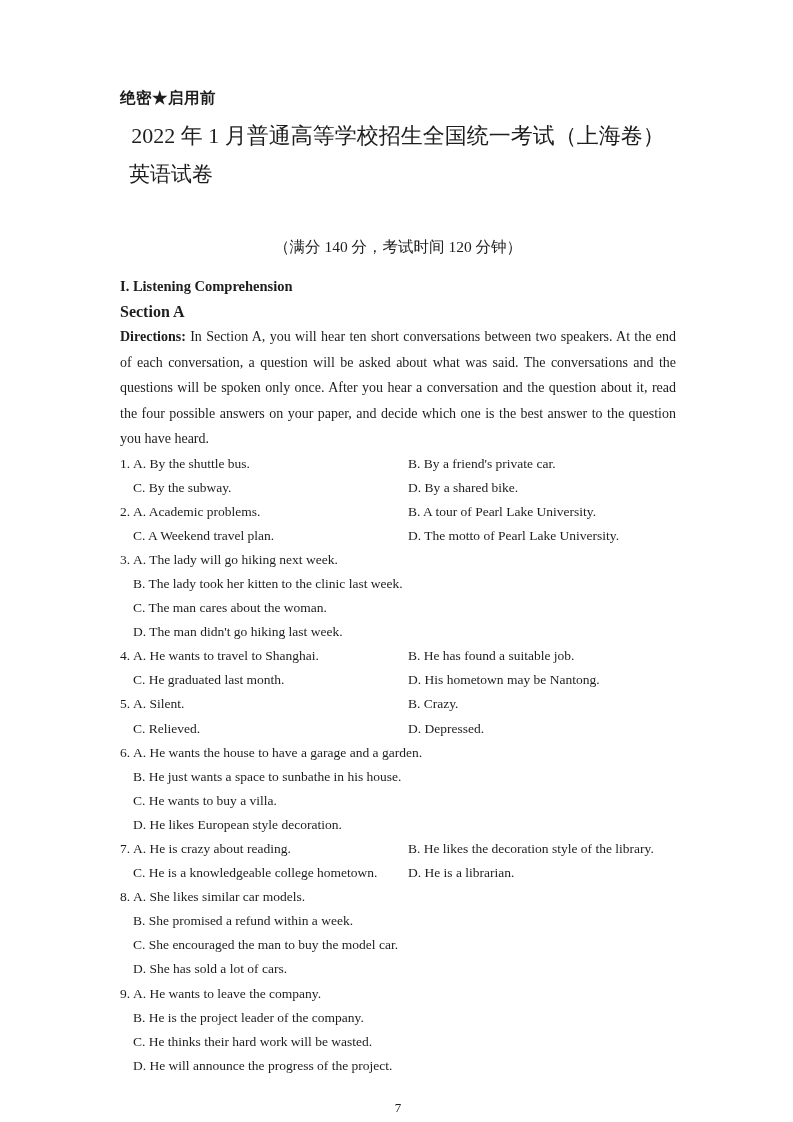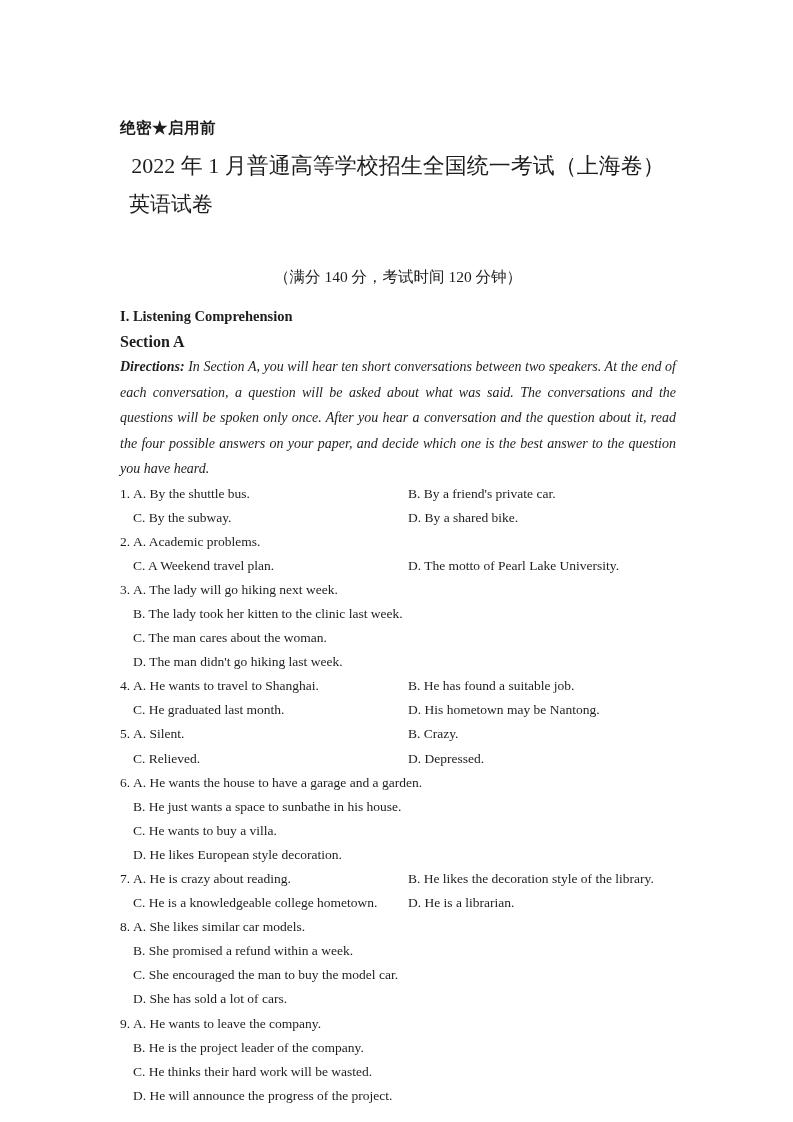--- a/index.html
+++ b/index.html
@@ -4,21 +4,21 @@
 <style>
   html, body { margin: 0; padding: 0; background: #ffffff; }
   .sheet {
     position: relative;
     width: 793px;
     height: 1122px;
     box-sizing: border-box;
     background: #ffffff;
     color: #1d1d1d;
     font-family: "Liberation Serif", "DejaVu Serif", serif;
-    padding: 118px 117px 0 120px;
+    padding: 88px 117px 0 120px;
     overflow: hidden;
   }
   .security {
     font-size: 15.5px;
     line-height: 19px;
     font-weight: bold;
     letter-spacing: 0.5px;
   }
   .title1 {
     margin: 13px 0 0 0;
@@ -49,21 +49,20 @@
   .section-heading {
     margin-top: 6px;
     font-size: 16px;
     line-height: 19px;
     font-weight: bold;
   }
   .directions {
     margin: 3px 0 0 0;
     font-size: 14px;
     line-height: 25.5px;
-    font-style: italic;
     text-align: justify;
   }
   .dir-label { font-weight: bold; }
   #questions { margin-top: 0; font-size: 13.5px; }
   .q-line {
     position: relative;
     padding-left: 13px;
     line-height: 24.1px;
     min-height: 24.1px;
     white-space: nowrap;
@@ -87,21 +86,21 @@
   <div class="subtitle">（满分 140 分，考试时间 120 分钟）</div>
 
   <div class="part-heading">I. Listening Comprehension</div>
   <div class="section-heading">Section A</div>
 
   <p class="directions"><span class="dir-label">Directions:</span> <span>In Section A, you will hear ten short conversations between two speakers. At the end of each conversation, a question will be asked about what was said. The conversations and the questions will be spoken only once. After you hear a conversation and the question about it, read the four possible answers on your paper, and decide which one is the best answer to the question you have heard.</span></p>
 
   <div id="questions">
       <div class="q-line"><span class="q-num">1.</span><span class="opt">A. By the shuttle bus.</span><span class="opt right">B. By a friend's private car.</span></div>
       <div class="q-line"><span class="opt">C. By the subway.</span><span class="opt right">D. By a shared bike.</span></div>
-      <div class="q-line"><span class="q-num">2.</span><span class="opt">A. Academic problems.</span></div>
+      <div class="q-line"><span class="q-num">2.</span><span class="opt">A. Academic problems.</span><span class="opt right">B. A tour of Pearl Lake University.</span></div>
       <div class="q-line"><span class="opt">C. A Weekend travel plan.</span><span class="opt right">D. The motto of Pearl Lake University.</span></div>
       <div class="q-line"><span class="q-num">3.</span><span class="opt">A. The lady will go hiking next week.</span></div>
       <div class="q-line"><span class="opt">B. The lady took her kitten to the clinic last week.</span></div>
       <div class="q-line"><span class="opt">C. The man cares about the woman.</span></div>
       <div class="q-line"><span class="opt">D. The man didn't go hiking last week.</span></div>
       <div class="q-line"><span class="q-num">4.</span><span class="opt">A. He wants to travel to Shanghai.</span><span class="opt right">B. He has found a suitable job.</span></div>
       <div class="q-line"><span class="opt">C. He graduated last month.</span><span class="opt right">D. His hometown may be Nantong.</span></div>
       <div class="q-line"><span class="q-num">5.</span><span class="opt">A. Silent.</span><span class="opt right">B. Crazy.</span></div>
       <div class="q-line"><span class="opt">C. Relieved.</span><span class="opt right">D. Depressed.</span></div>
       <div class="q-line"><span class="q-num">6.</span><span class="opt">A. He wants the house to have a garage and a garden.</span></div>

